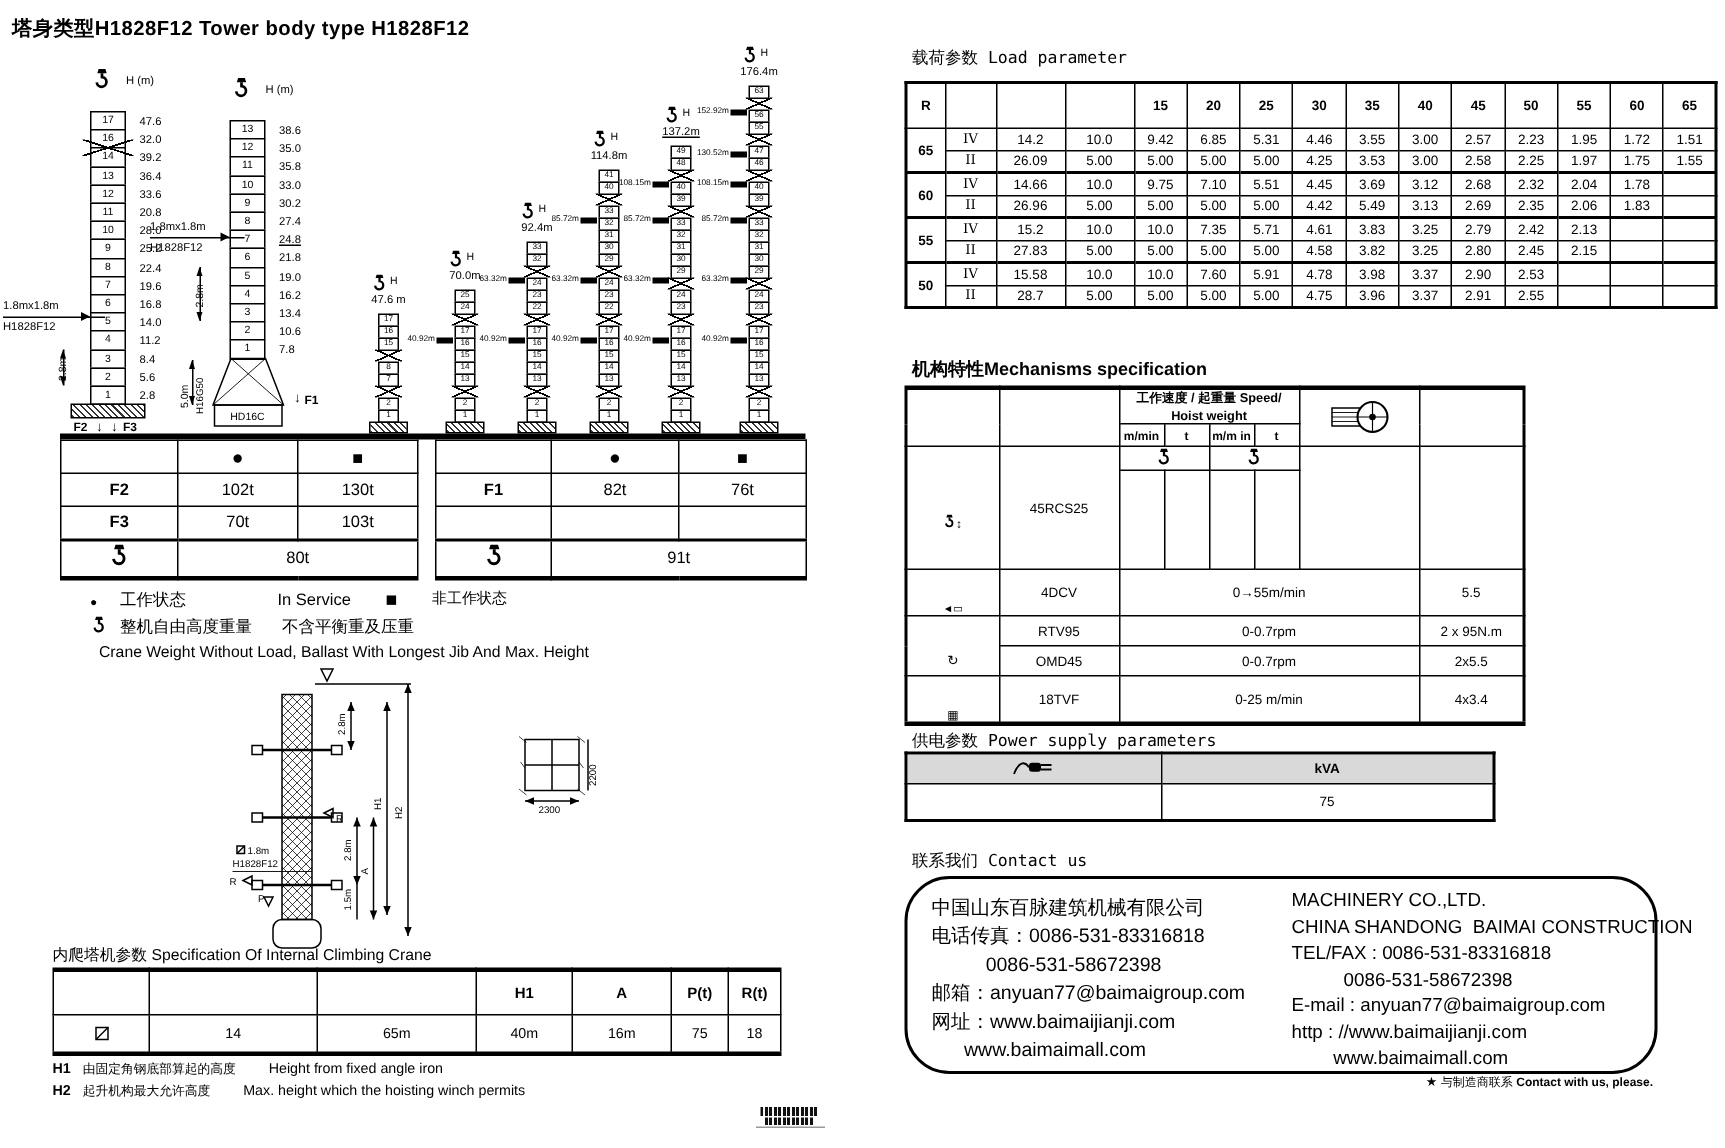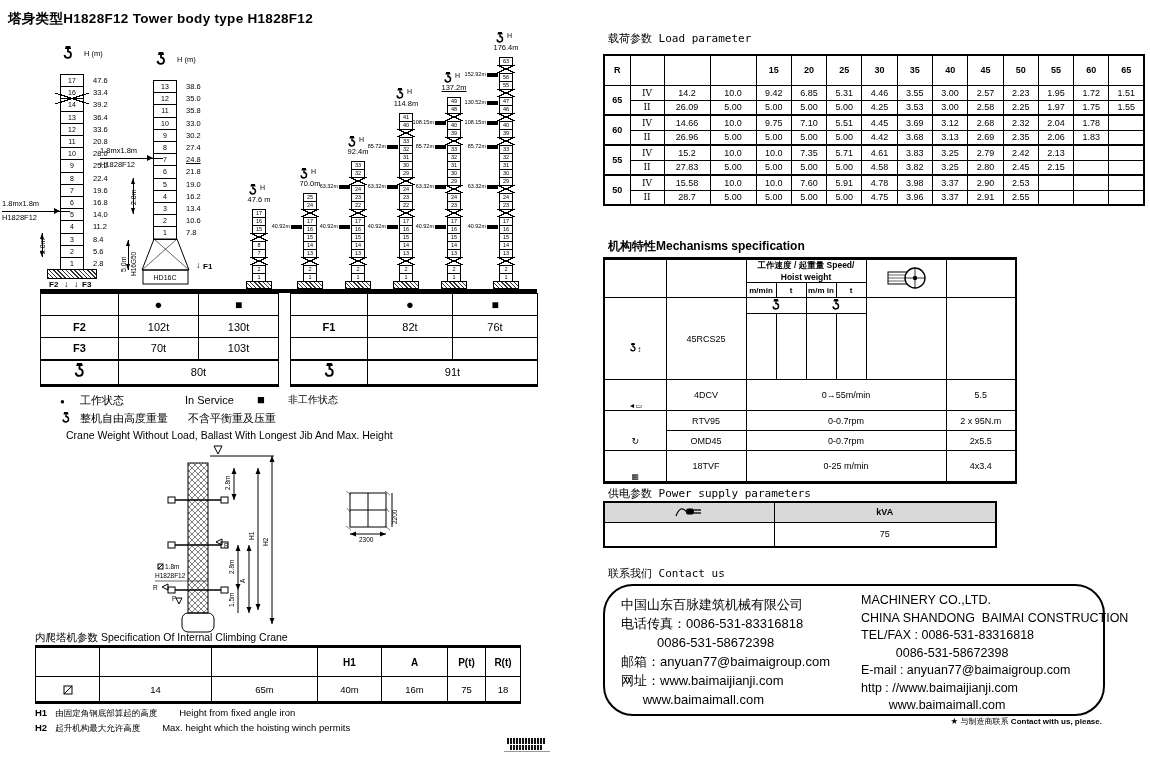--- a/index.html
+++ b/index.html
@@ -45,21 +45,21 @@
   <div class="lbl" style="left:8px;top:12px;font-size:13.5px;font-weight:600;letter-spacing:.3px">塔身类型H1828F12  Tower body type  H1828F12</div>
   <div id="towers">
       <div class="abs" style="left: 62px; top: 46px;"><svg width="12" height="14.399999999999999" viewBox="0 0 10 12">
           <path d="M3.1 0 h3.8 l0.7 2.4 h-5.2 z" fill="#000"></path>
           <path d="M5 2.4 v2.1 a2.7 2.7 0 1 1 -2.9 2.9" fill="none" stroke="#000" stroke-width="1.5"></path>
         </svg></div>
       <div class="lbl" style="left: 84px; top: 50px; font-size: 7.5px;">H (m)</div>
       <div class="cell dcell" style="left: 60px; top: 74px; width: 24px; height: 13.2px;">17</div>
       <div class="lbl" style="left: 93px; top: 77px; font-size: 7.5px;">47.6</div>
       <div class="cell dcell" style="left: 60px; top: 86.2px; width: 24px; height: 13.2px;">16</div>
-      <div class="lbl" style="left: 93px; top: 89.2px; font-size: 7.5px;">33.4</div>
+      <div class="lbl" style="left: 93px; top: 89.2px; font-size: 7.5px;">32.0</div>
       <div class="cell dcell" style="left: 60px; top: 98.4px; width: 24px; height: 13.2px;">14</div>
       <div class="lbl" style="left: 93px; top: 101.4px; font-size: 7.5px;">39.2</div>
       <div class="cell dcell" style="left: 60px; top: 110.6px; width: 24px; height: 13.2px;">13</div>
       <div class="lbl" style="left: 93px; top: 113.6px; font-size: 7.5px;">36.4</div>
       <div class="cell dcell" style="left: 60px; top: 122.8px; width: 24px; height: 13.2px;">12</div>
       <div class="lbl" style="left: 93px; top: 125.8px; font-size: 7.5px;">33.6</div>
       <div class="cell dcell" style="left: 60px; top: 135px; width: 24px; height: 13.2px;">11</div>
       <div class="lbl" style="left: 93px; top: 138px; font-size: 7.5px;">20.8</div>
       <div class="cell dcell" style="left: 60px; top: 147.2px; width: 24px; height: 13.2px;">10</div>
       <div class="lbl" style="left: 93px; top: 150.2px; font-size: 7.5px;">28.0</div>
@@ -638,21 +638,21 @@
             <td></td>
           </tr>
           <tr style="height: 15px;">
             <td class="roman">II</td>
             <td>26.96</td>
             <td>5.00</td>
             <td>5.00</td>
             <td>5.00</td>
             <td>5.00</td>
             <td>4.42</td>
-            <td>3.68</td>
+            <td>5.49</td>
             <td>3.13</td>
             <td>2.69</td>
             <td>2.35</td>
             <td>2.06</td>
             <td>1.83</td>
             <td></td>
           </tr>
           <tr class="grp" style="height: 15px;">
             <td colspan="1" rowspan="2" style="font-weight: bold;">55</td>
             <td class="roman">IV</td>

